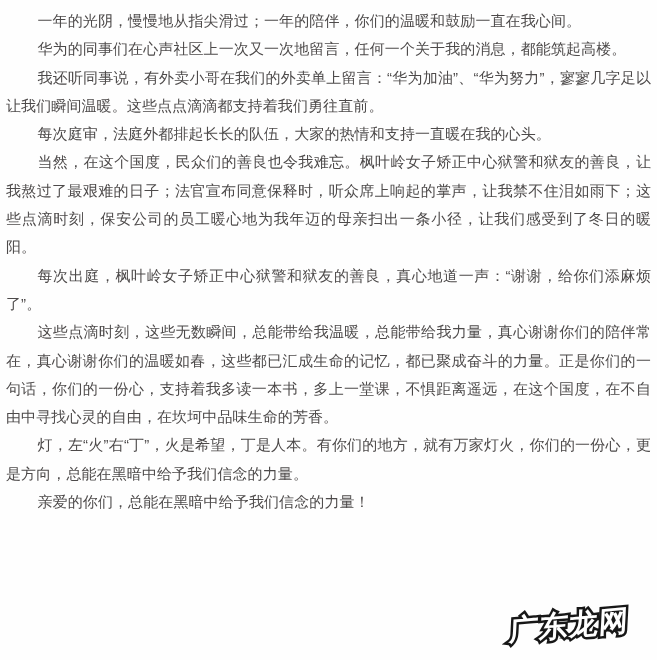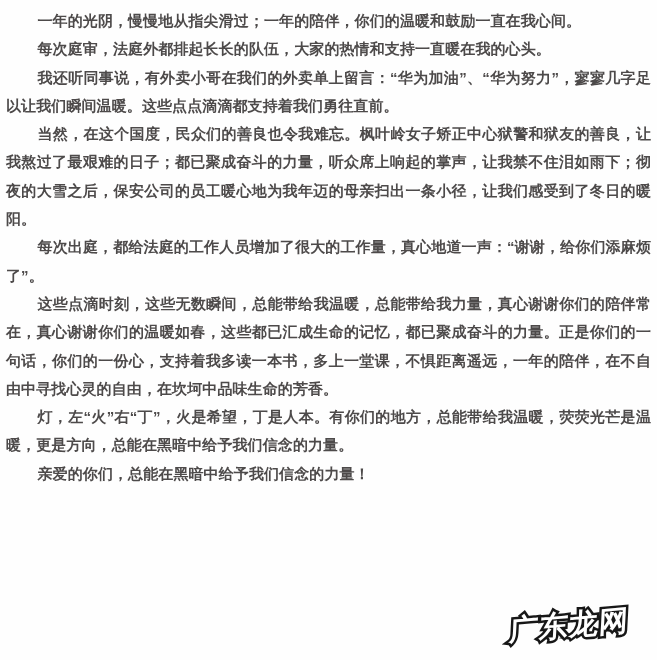--- a/index.html
+++ b/index.html
@@ -1,15 +1,15 @@
 <!DOCTYPE html>
 <html><head>
 <meta charset="utf-8">
 <style>
-  * { box-sizing: border-box; font-weight: bold; }
+  * { box-sizing: border-box; }
   html, body { margin: 0; padding: 0; }
   body {
     width: 657px;
     height: 660px;
     background: #fefefe;
     font-family: "Liberation Sans", sans-serif;
     position: relative;
     overflow: hidden;
   }
   .letter {
@@ -36,23 +36,24 @@
     transform: rotate(-5deg) skewX(-8deg);
     letter-spacing: 1px;
     white-space: nowrap;
   }
 </style>
 </head>
 <body>
 
 <div class="letter">
   <p>一年的光阴，慢慢地从指尖滑过；一年的陪伴，你们的温暖和鼓励一直在我心间。</p>
+  <p>华为的同事们在心声社区上一次又一次地留言，任何一个关于我的消息，都能筑起高楼。</p>
+  <p>我还听同事说，有外卖小哥在我们的外卖单上留言：“华为加油”、“华为努力”，寥寥几字足以让我们瞬间温暖。这些点点滴滴都支持着我们勇往直前。</p>
   <p>每次庭审，法庭外都排起长长的队伍，大家的热情和支持一直暖在我的心头。</p>
-  <p>我还听同事说，有外卖小哥在我们的外卖单上留言：“华为加油”、“华为努力”，寥寥几字足以让我们瞬间温暖。这些点点滴滴都支持着我们勇往直前。</p>
-  <p>当然，在这个国度，民众们的善良也令我难忘。枫叶岭女子矫正中心狱警和狱友的善良，让我熬过了最艰难的日子；都已聚成奋斗的力量，听众席上响起的掌声，让我禁不住泪如雨下；彻夜的大雪之后，保安公司的员工暖心地为我年迈的母亲扫出一条小径，让我们感受到了冬日的暖阳。</p>
-  <p>每次出庭，都给法庭的工作人员增加了很大的工作量，真心地道一声：“谢谢，给你们添麻烦了”。</p>
-  <p>这些点滴时刻，这些无数瞬间，总能带给我温暖，总能带给我力量，真心谢谢你们的陪伴常在，真心谢谢你们的温暖如春，这些都已汇成生命的记忆，都已聚成奋斗的力量。正是你们的一句话，你们的一份心，支持着我多读一本书，多上一堂课，不惧距离遥远，一年的陪伴，在不自由中寻找心灵的自由，在坎坷中品味生命的芳香。</p>
-  <p>灯，左“火”右“丁”，火是希望，丁是人本。有你们的地方，总能带给我温暖，荧荧光芒是温暖，更是方向，总能在黑暗中给予我们信念的力量。</p>
+  <p>当然，在这个国度，民众们的善良也令我难忘。枫叶岭女子矫正中心狱警和狱友的善良，让我熬过了最艰难的日子；法官宣布同意保释时，听众席上响起的掌声，让我禁不住泪如雨下；这些点滴时刻，保安公司的员工暖心地为我年迈的母亲扫出一条小径，让我们感受到了冬日的暖阳。</p>
+  <p>每次出庭，枫叶岭女子矫正中心狱警和狱友的善良，真心地道一声：“谢谢，给你们添麻烦了”。</p>
+  <p>这些点滴时刻，这些无数瞬间，总能带给我温暖，总能带给我力量，真心谢谢你们的陪伴常在，真心谢谢你们的温暖如春，这些都已汇成生命的记忆，都已聚成奋斗的力量。正是你们的一句话，你们的一份心，支持着我多读一本书，多上一堂课，不惧距离遥远，在这个国度，在不自由中寻找心灵的自由，在坎坷中品味生命的芳香。</p>
+  <p>灯，左“火”右“丁”，火是希望，丁是人本。有你们的地方，就有万家灯火，你们的一份心，更是方向，总能在黑暗中给予我们信念的力量。</p>
   <p>亲爱的你们，总能在黑暗中给予我们信念的力量！</p>
 
 </div>
 
 <div class="watermark">广东龙网</div>
 
 </body></html>

